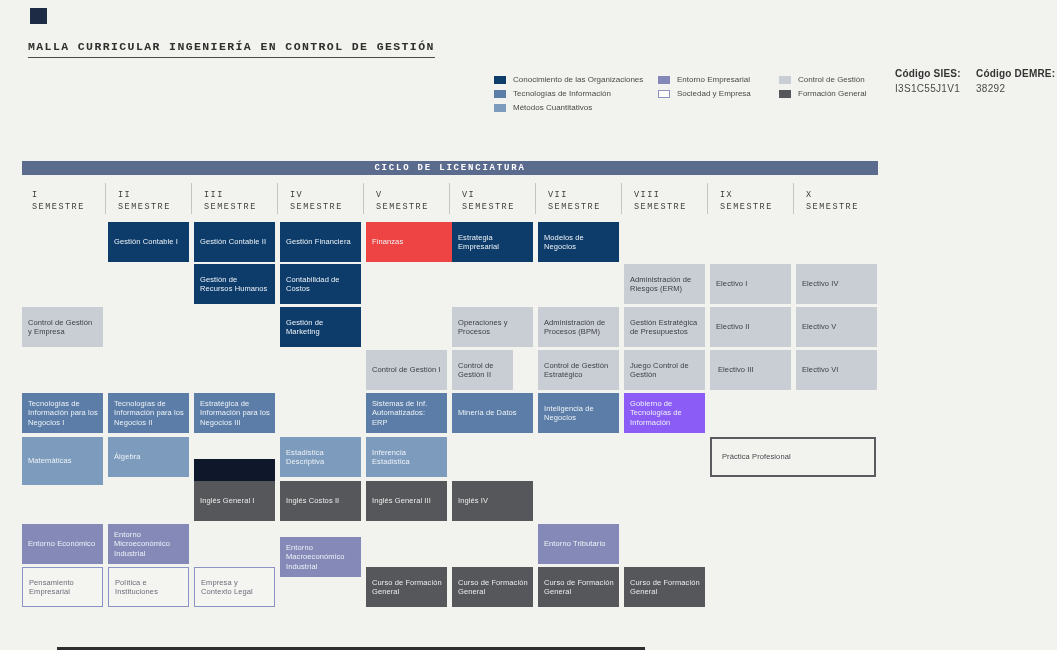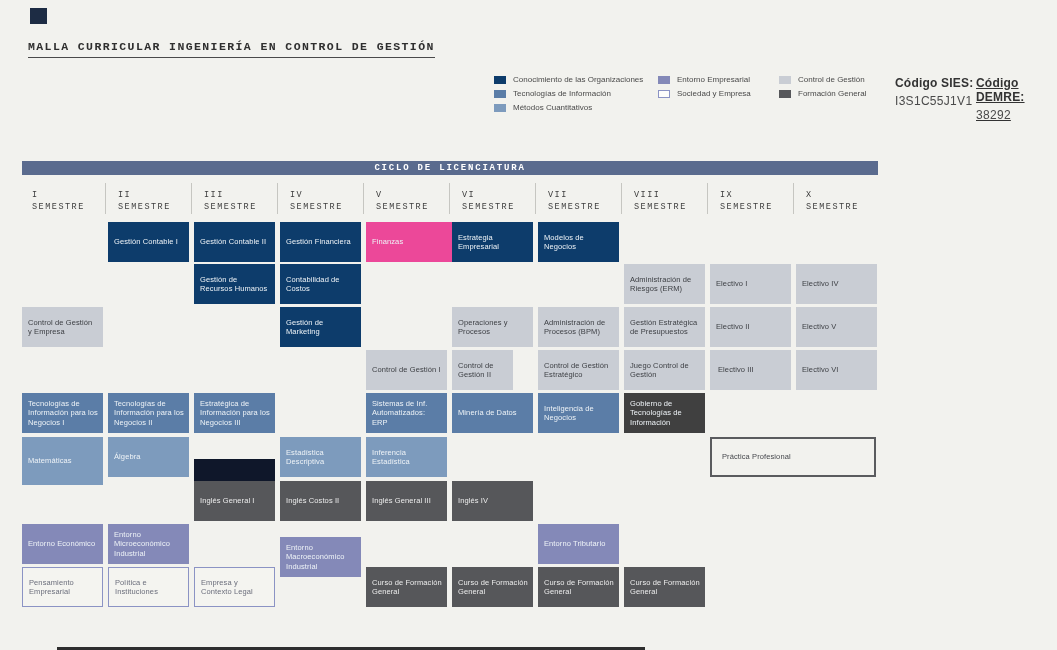--- a/index.html
+++ b/index.html
@@ -18,21 +18,21 @@
     position:absolute; left:28px; top:40px;
     font-family:"Liberation Mono","DejaVu Sans Mono",monospace;
     font-size:11.5px; font-weight:bold; letter-spacing:1.4px;
     color:#2f2f2f; border-bottom:1.5px solid #4a4a4a; padding-bottom:4px;
     white-space:nowrap;
   }
   .legend-group { position:absolute; }
   .legend-item { display:flex; align-items:flex-start; margin-bottom:4.5px; }
   .swatch { width:12px; height:8px; margin-right:7px; margin-top:1px; flex:none; }
   .legend-label { font-size:8px; line-height:9.5px; color:#4a4a4a; white-space:nowrap; }
-  .code { position:absolute; top:76px; font-size:12px; color:#333; }
+  .code { position:absolute; top:68px; font-size:10px; color:#333; }
   .code-label { font-weight:bold; margin-bottom:4px; letter-spacing:0.2px; }
   .code-value { letter-spacing:0.3px; color:#4a4a4a; }
   .banner {
     position:absolute; left:22px; top:161px; width:856px; height:14px;
     background:#5a6b8e; color:#ffffff; text-align:center; line-height:14.5px;
     font-family:"Liberation Mono","DejaVu Sans Mono",monospace;
     font-size:9px; font-weight:bold; letter-spacing:1.8px;
   }
   .sem-header {
     position:absolute;
@@ -92,21 +92,21 @@
         <span class="swatch" style="background: rgb(86, 87, 90);"></span>
         <span class="legend-label">Formación General</span>
       </div>
     </div>
   </div>
 
 <div class="code" style="left:895px;">
   <div class="code-label">Código SIES:</div>
   <div class="code-value">I3S1C55J1V1</div>
 </div>
-<div class="code" style="left:976px;text-decoration:underline;">
+<div class="code" style="left:976px;">
   <div class="code-label">Código DEMRE:</div>
   <div class="code-value">38292</div>
 </div>
 
 <div class="banner">CICLO DE LICENCIATURA</div>
 
 <div id="sem-headers">
     <div class="sem-header" style="left: 32px; top: 190px;">I
 SEMESTRE</div>
     <div class="sem-header" style="left: 118px; top: 190px;">II
@@ -141,21 +141,21 @@
 <div id="grid">
     <div class="course" style="left: 108px; top: 222px; width: 81px; height: 40px; background: rgb(13, 60, 107); color: rgb(238, 243, 247);">
       <span>Gestión Contable I</span>
     </div>
     <div class="course" style="left: 194px; top: 222px; width: 81px; height: 40px; background: rgb(13, 60, 107); color: rgb(238, 243, 247);">
       <span>Gestión Contable II</span>
     </div>
     <div class="course" style="left: 280px; top: 222px; width: 81px; height: 40px; background: rgb(13, 60, 107); color: rgb(238, 243, 247);">
       <span>Gestión Financiera</span>
     </div>
-    <div class="course" style="left: 366px; top: 222px; width: 93px; height: 40px; background: #ec4899; color: rgb(238, 243, 247);">
+    <div class="course" style="left: 366px; top: 222px; width: 93px; height: 40px; background: #ef4444; color: rgb(238, 243, 247);">
       <span>Finanzas</span>
     </div>
     <div class="course" style="left: 452px; top: 222px; width: 81px; height: 40px; background: rgb(13, 60, 107); color: rgb(238, 243, 247);">
       <span>Estrategia Empresarial</span>
     </div>
     <div class="course" style="left: 538px; top: 222px; width: 81px; height: 40px; background: rgb(13, 60, 107); color: rgb(238, 243, 247);">
       <span>Modelos de Negocios</span>
     </div>
     <div class="course" style="left: 194px; top: 264px; width: 81px; height: 40px; background: rgb(13, 60, 107); color: rgb(238, 243, 247);">
       <span>Gestión de Recursos Humanos</span>
@@ -222,21 +222,21 @@
     </div>
     <div class="course" style="left: 366px; top: 393px; width: 81px; height: 40px; background: rgb(91, 125, 167); color: rgb(238, 243, 247);">
       <span>Sistemas de Inf. Automatizados: ERP</span>
     </div>
     <div class="course" style="left: 452px; top: 393px; width: 81px; height: 40px; background: rgb(91, 125, 167); color: rgb(238, 243, 247);">
       <span>Minería de Datos</span>
     </div>
     <div class="course" style="left: 538px; top: 393px; width: 81px; height: 40px; background: rgb(91, 125, 167); color: rgb(238, 243, 247);">
       <span>Inteligencia de Negocios</span>
     </div>
-    <div class="course" style="left: 624px; top: 393px; width: 81px; height: 40px; background: #404040; color: rgb(238, 243, 247);">
+    <div class="course" style="left: 624px; top: 393px; width: 81px; height: 40px; background: #8b5cf6; color: rgb(238, 243, 247);">
       <span>Gobierno de Tecnologías de Información</span>
     </div>
     <div class="course" style="left: 22px; top: 437px; width: 81px; height: 48px; background: rgb(125, 155, 189); color: rgb(238, 243, 247);">
       <span>Matemáticas</span>
     </div>
     <div class="course" style="left: 108px; top: 437px; width: 81px; height: 40px; background: rgb(125, 155, 189); color: rgb(238, 243, 247);">
       <span>Álgebra</span>
     </div>
     <div class="course" style="left: 194px; top: 437px; width: 81px; height: 56px; background: #0f172a; color: rgb(238, 243, 247); margin-top: 22px;">
       <span>Cálculo</span>

